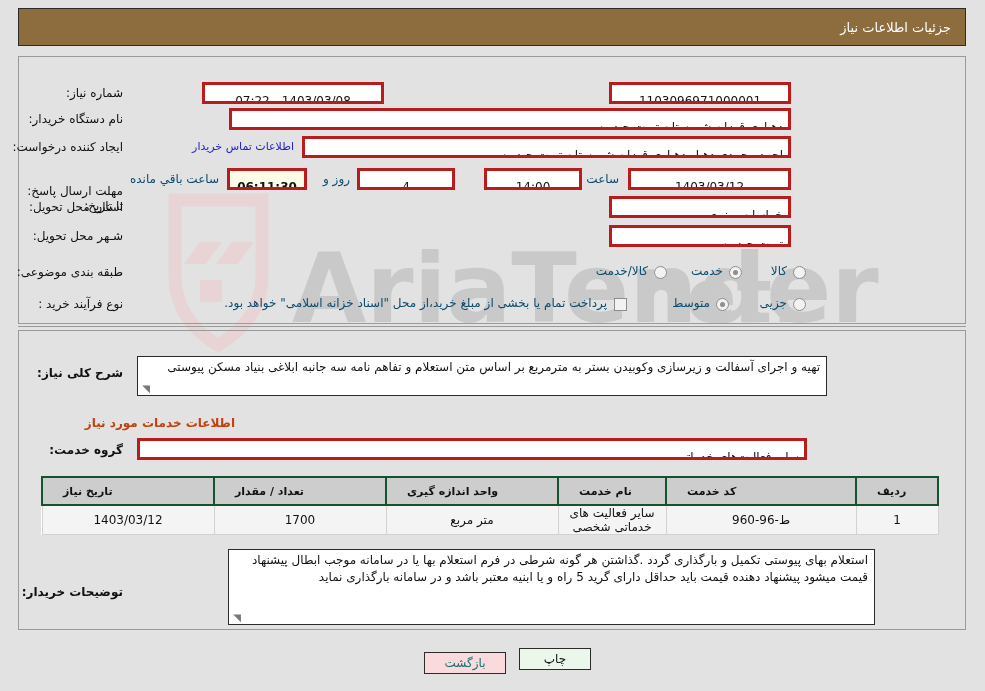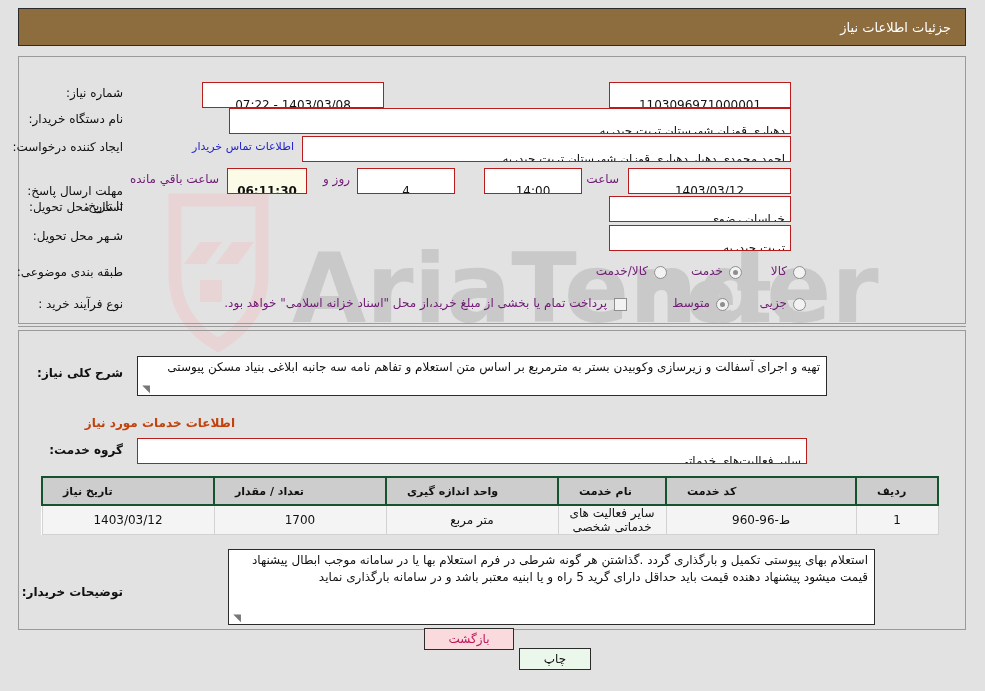--- a/index.html
+++ b/index.html
@@ -47,33 +47,33 @@
   #divider{position:absolute;left:18px;top:326px;width:948px;height:0;
     border-top:1px solid #9a9a9a;z-index:1;}
 
   
   .lbl{
     position:absolute;text-align:left;font-size:12px;color:#111;
     z-index:3;white-space:nowrap;
   }
   .fld{
     position:absolute;box-sizing:border-box;
-    border:1px solid #b91c1c;background:#ffffff;
+    border:3px solid #b91c1c;background:#ffffff;
     height:22px;line-height:20px;font-size:12px;color:#111;
-    padding:12px 5px;z-index:3;white-space:nowrap;overflow:hidden;
+    padding:6px 5px;z-index:3;white-space:nowrap;overflow:hidden;
   }
   .fld.center{text-align:center;}
   .fld.right{text-align:right;}
   .fld.yellow{background:#fbfbe8;font-weight:bold;}
   .link{
     position:absolute;color:#2222cc;font-size:11px;z-index:3;
     cursor:pointer;white-space:nowrap;
   }
   .plain{
-    position:absolute;font-size:12px;color:#701a75;z-index:3;white-space:nowrap;
+    position:absolute;font-size:12px;color:#0c4a6e;z-index:3;white-space:nowrap;
   }
   
   .radio{
     position:absolute;width:13px;height:13px;border-radius:50%;
     border:1px solid #8e8e8e;background:#f2f2f2;z-index:3;
     box-sizing:border-box;
   }
   .radio.on{background:#f2f2f2;}
   .radio.on::after{
     content:"";position:absolute;left:3px;top:3px;width:5px;height:5px;
@@ -112,21 +112,21 @@
     background:#f4f4f4;border:1px solid #d2d2d2;
     height:28px;padding:0 4px;text-align:center;color:#111;
   }
   
   .btn{
     position:absolute;box-sizing:border-box;
     border:1px solid #2b2b2b;height:22px;line-height:20px;
     font-size:12px;text-align:center;cursor:pointer;z-index:4;
   }
   #btn-print{left:519px;top:648px;width:72px;background:#eaf7ea;color:#111;}
-  #btn-back{left:424px;top:628px;width:90px;background:#fadadd;color:#be185d;}
+  #btn-back{left:424px;top:652px;width:82px;background:#fadadd;color:#0f766e;}
   .sec-title{
     position:absolute;font-size:12px;font-weight:bold;color:#c2410c;z-index:3;
   }
 </style>
 </head>
 <body>
 
 <div id="watermark">
   <svg width="985" height="210" viewBox="0 0 985 210" xmlns="http://www.w3.org/2000/svg">
     <g opacity="0.55">

